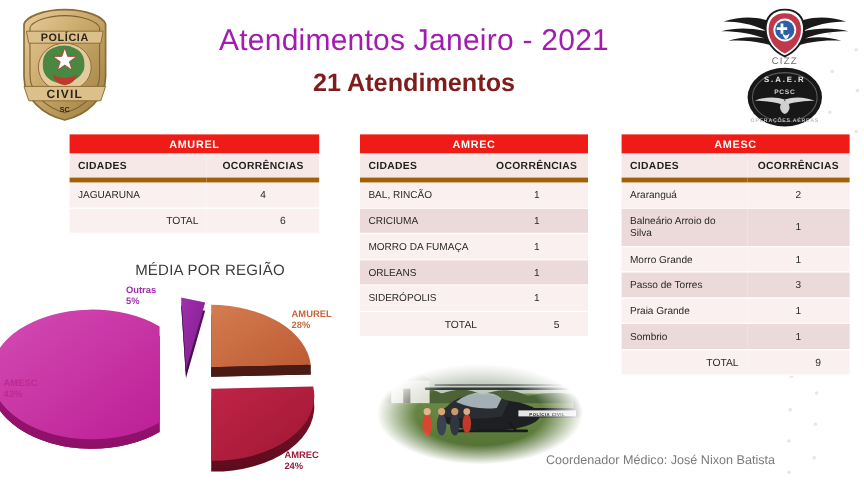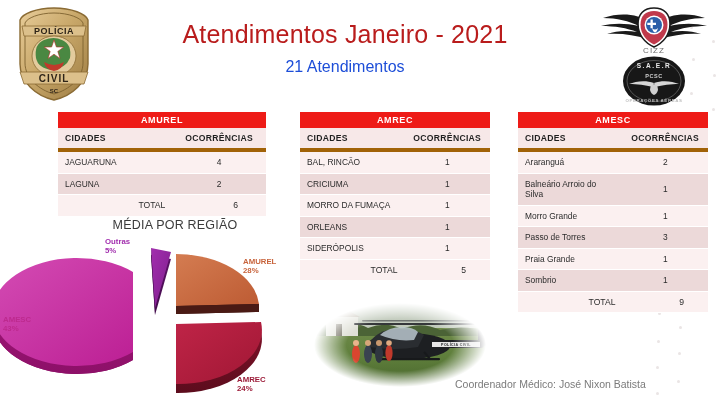--- a/index.html
+++ b/index.html
@@ -17,27 +17,27 @@
   }
 
   
   .dots { position: absolute; pointer-events: none; }
   .dot { position: absolute; border-radius: 50%; background: #d9cfcf; opacity: .55; }
 
   
   .title {
     position: absolute; left: 120px; top: 20px; width: 450px;
     text-align: center;
-    font-size: 25px; font-weight: 400; color: #b91c1c;
+    font-size: 25px; font-weight: 400; color: #a21caf;
     letter-spacing: .2px; white-space: nowrap;
   }
   .subtitle {
     position: absolute; left: 120px; top: 58px; width: 450px;
     text-align: center;
-    font-size: 16px; font-weight: 400; color: #1d4ed8;
+    font-size: 21px; font-weight: 700; color: #7f1d1d;
     white-space: nowrap;
   }
 
   
   .pc-badge { position: absolute; left: 14px; top: 6px; width: 80px; height: 96px; }
 
   
   .cizz-logo { position: absolute; left: 595px; top: 4px; width: 118px; height: 54px; }
   .cizz-label {
     position: absolute; left: 595px; top: 46px; width: 118px;
@@ -185,24 +185,20 @@
       <thead>
         <tr>
           <th>CIDADES</th>
           <th class="num">OCORRÊNCIAS</th>
         </tr>
       </thead>
       <tbody>
         <tr class="odd">
           <td>JAGUARUNA</td>
           <td class="num">4</td>
-        </tr>
-        <tr class="even">
-          <td>LAGUNA</td>
-          <td class="num">2</td>
         </tr>
         <tr class="total">
           <td>TOTAL</td>
           <td class="num">6</td>
         </tr>
       </tbody>
     </table>
   </div>
 
   <div class="tbl" id="tbl-amrec">

